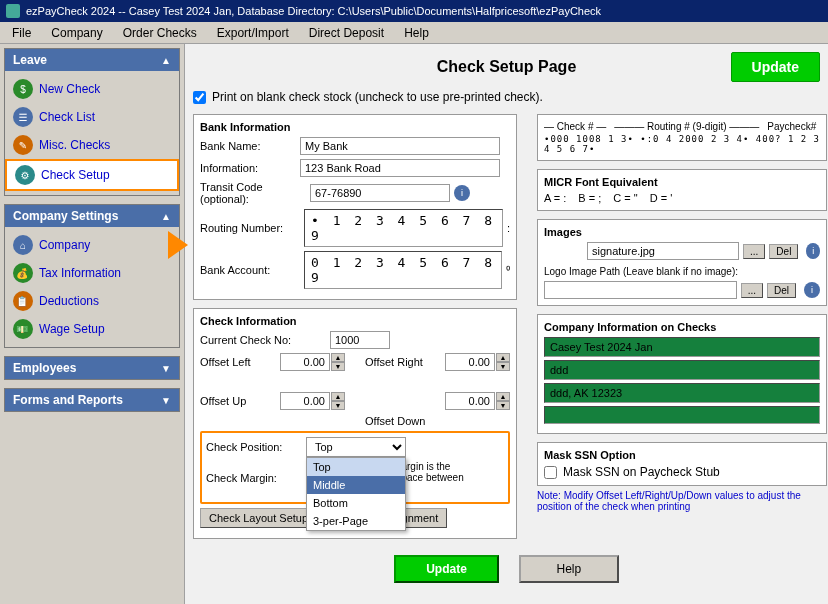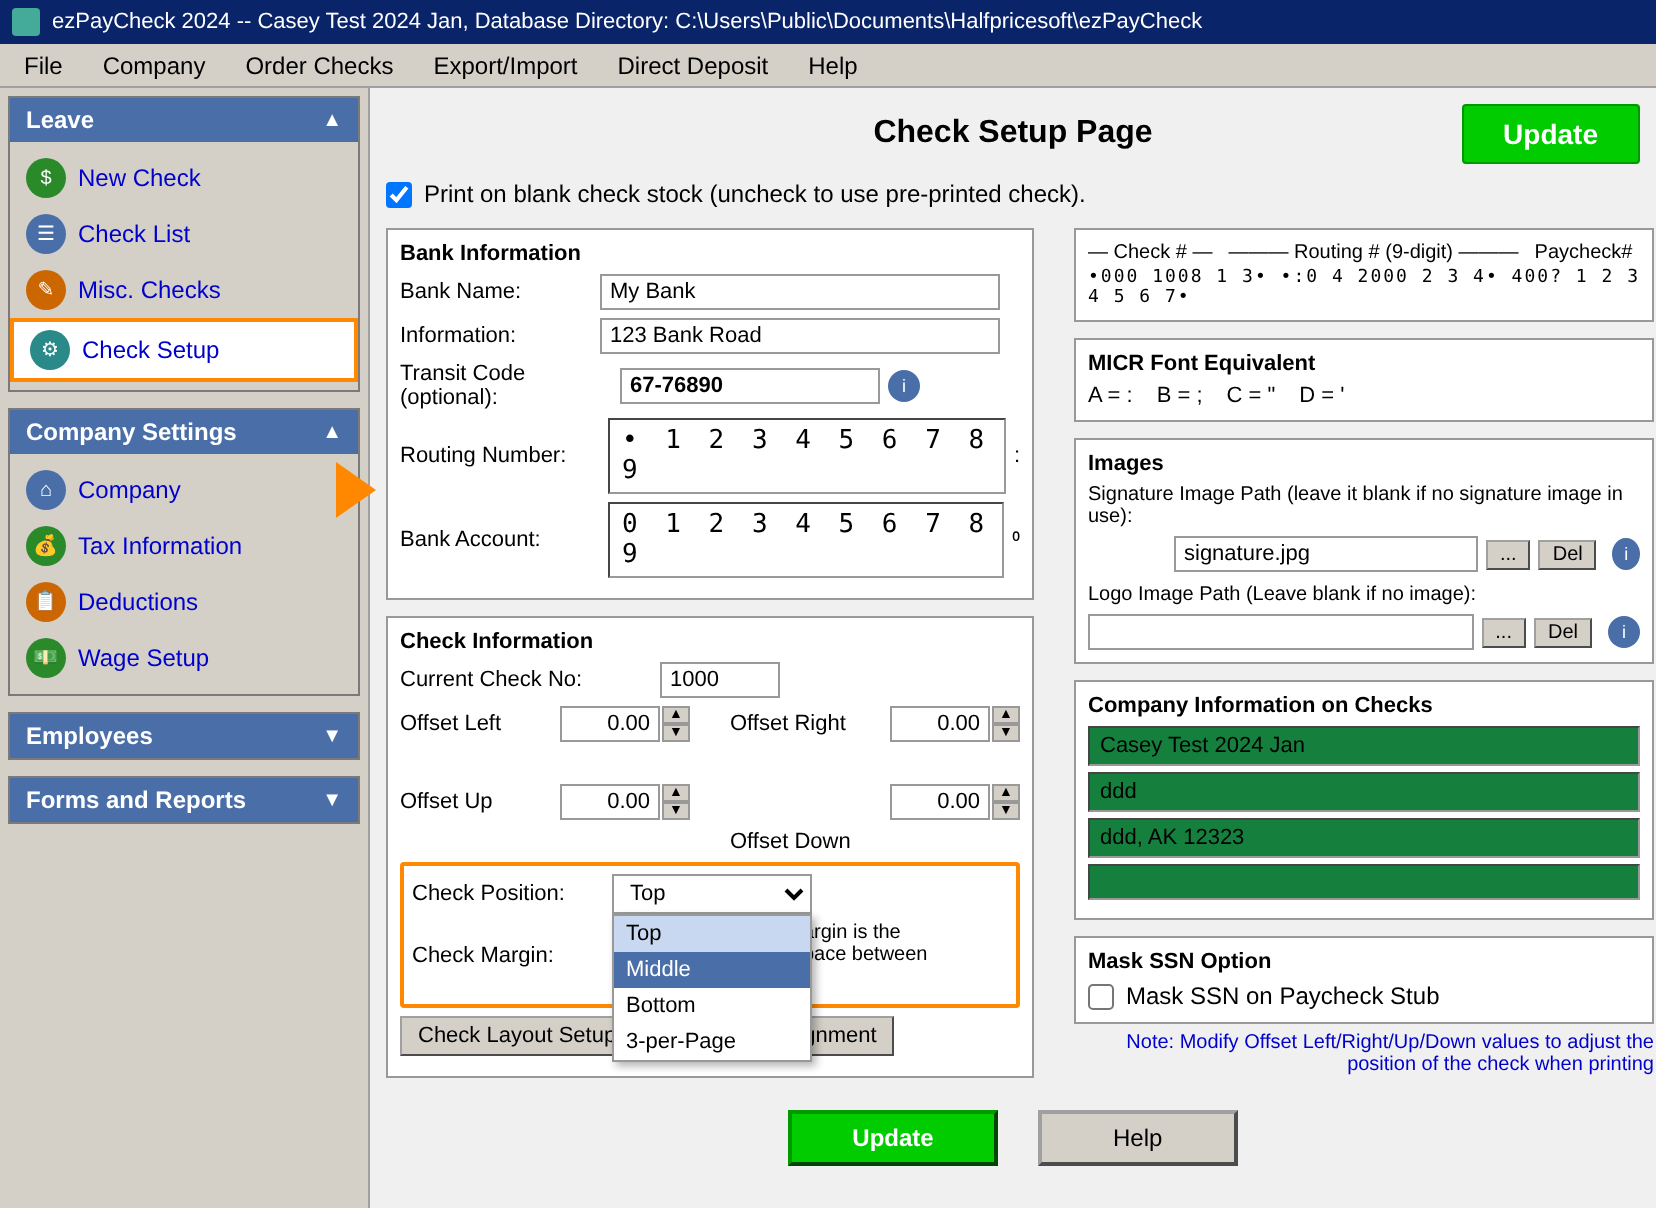--- a/index.html
+++ b/index.html
@@ -45,21 +45,21 @@
     .checkbox-row { display: flex; align-items: center; gap: 6px; margin-bottom: 10px; }
 
     
     .section-panel { border: 1px solid #999; background: white; padding: 6px; margin-bottom: 8px; }
     .section-label { font-size: 11px; font-weight: bold; color: #000; margin-bottom: 4px; }
 
     .form-row { display: flex; align-items: center; margin-bottom: 4px; }
     .form-label { width: 100px; font-size: 11px; color: #000; flex-shrink: 0; }
     .form-input { border: 1px solid #999; padding: 2px 4px; font-size: 11px; background: white; }
     .form-input-wide { width: 200px; }
-    .form-input-medium { width: 130px; font-weight: bold; }
+    .form-input-medium { width: 140px; }
     .form-input-small { width: 60px; }
     .micr-numbers { font-family: monospace; font-size: 13px; letter-spacing: 2px; }
     .micr-equiv { font-size: 11px; margin-top: 4px; }
 
     
     .two-col { display: flex; gap: 20px; }
     .col-left { flex: 1; }
     .col-right { width: 290px; }
 
     
@@ -343,21 +343,20 @@
           <div class="micr-equiv" style="display:flex;gap:12px;font-size:11px;">
             <span>A = :</span>
             <span>B = ;</span>
             <span>C = "</span>
             <span>D = '</span>
           </div>
         </div>
 
         <div class="right-panel">
           <div class="section-label">Images</div>
-          <div style="font-size:10px;color:#000;margin-bottom:4px;">Signature Image Path (leave it blank if no signature image in use):</div>
           <div style="display:flex;align-items:center;gap:4px;margin-bottom:6px;padding-left:43px;">
             <input type="text" value="signature.jpg" style="flex: 1 1 0%; border: 1px solid rgb(153, 153, 153); padding: 2px 4px; font-size: 11px;">
             <button class="small-btn">...</button>
             <button class="small-btn">Del</button>
             <span class="info-btn">i</span>
           </div>
           <div style="font-size:10px;color:#000;margin-bottom:4px;">Logo Image Path (Leave blank if no image):</div>
           <div style="display:flex;align-items:center;gap:4px;">
             <input type="text" value="" style="flex: 1 1 0%; border: 1px solid rgb(153, 153, 153); padding: 2px 4px; font-size: 11px;">
             <button class="small-btn">...</button>
@@ -375,21 +374,21 @@
         </div>
 
         <div class="mask-ssn-area">
           <div class="section-label">Mask SSN Option</div>
           <div style="display:flex;align-items:center;gap:6px;margin-top:4px;">
             <input type="checkbox" style="">
             <span>Mask SSN on Paycheck Stub</span>
           </div>
         </div>
 
-        <div class="note-text" style="margin-top:4px;font-size:10px;color:#0000cc;text-align:right;">Note: Modify Offset Left/Right/Up/Down values to adjust the position of the check when printing</div>
+        <div class="note-text" style="margin-top:4px;font-size:10px;color:#0000cc;">Note: Modify Offset Left/Right/Up/Down values to adjust the position of the check when printing</div>
 
       </div>
     </div>
 
     <div class="bottom-buttons">
       <button class="bottom-btn green">Update</button>
       <button class="bottom-btn">Help</button>
     </div>
 
   </div>

